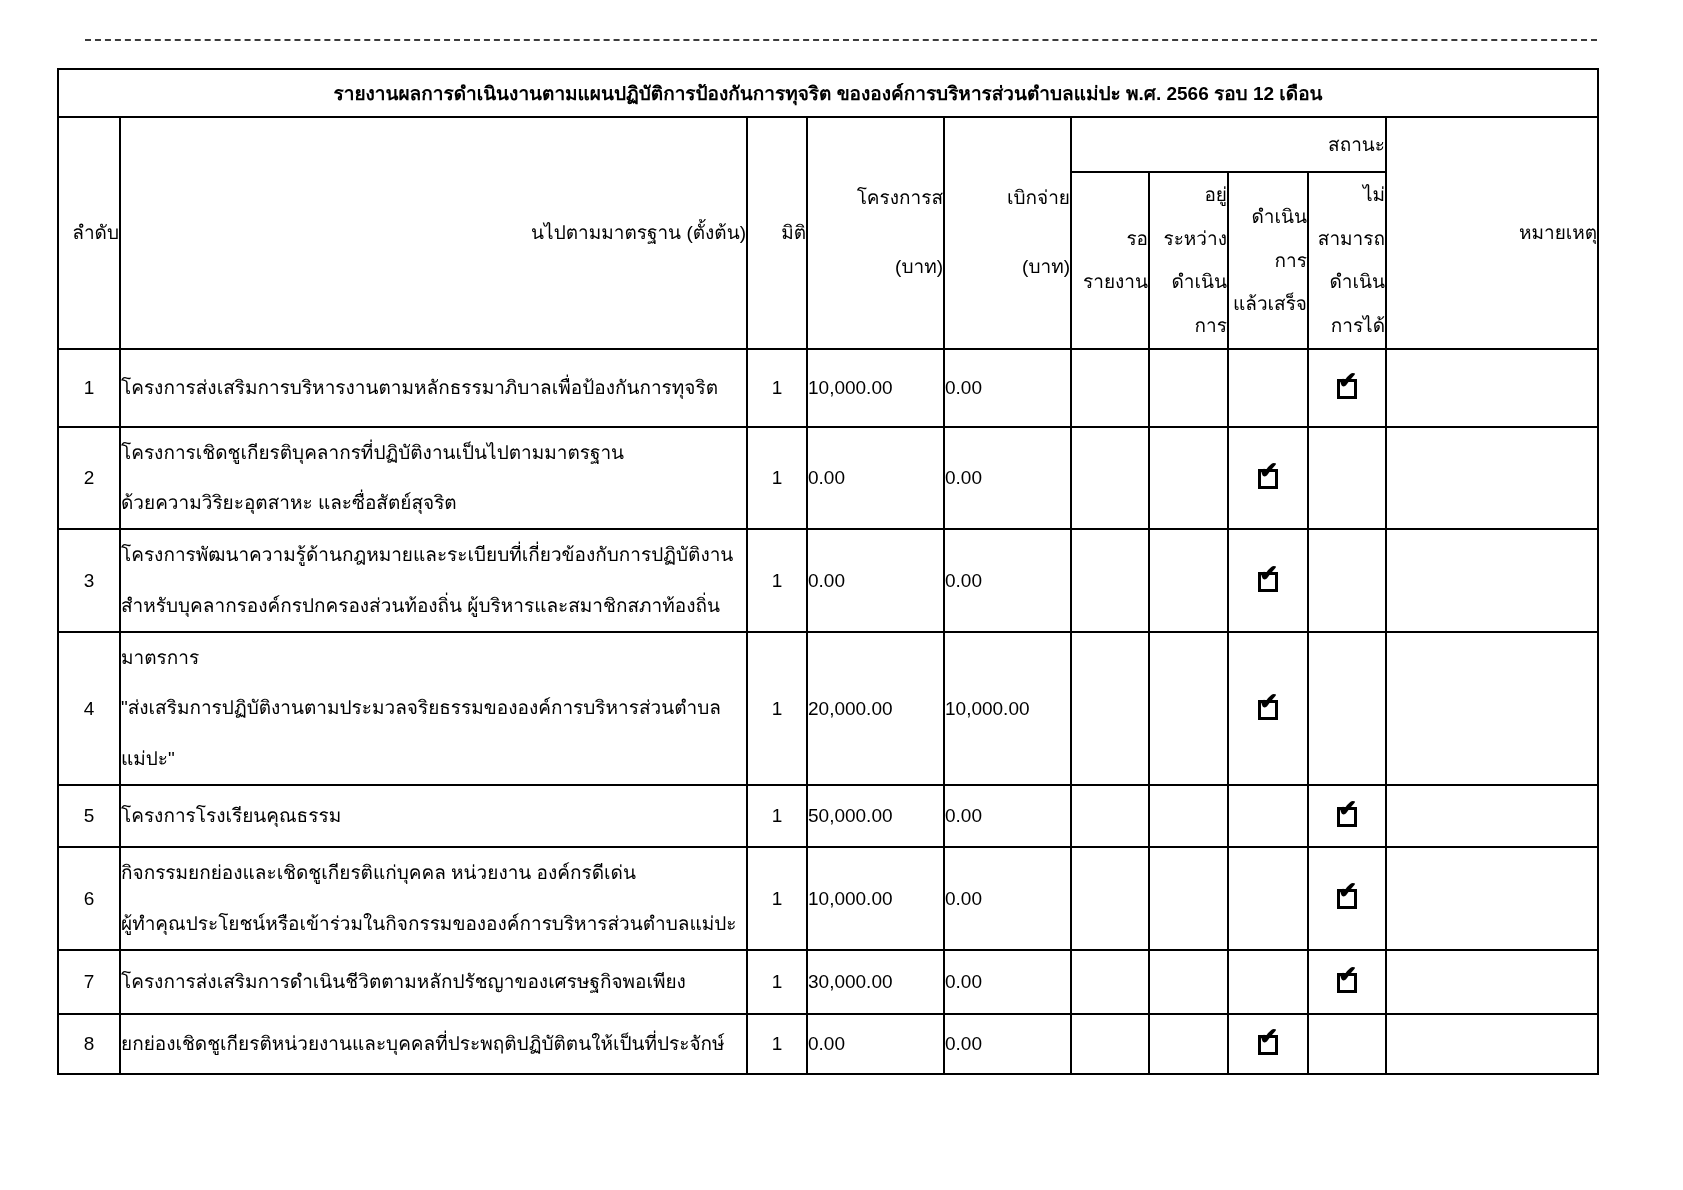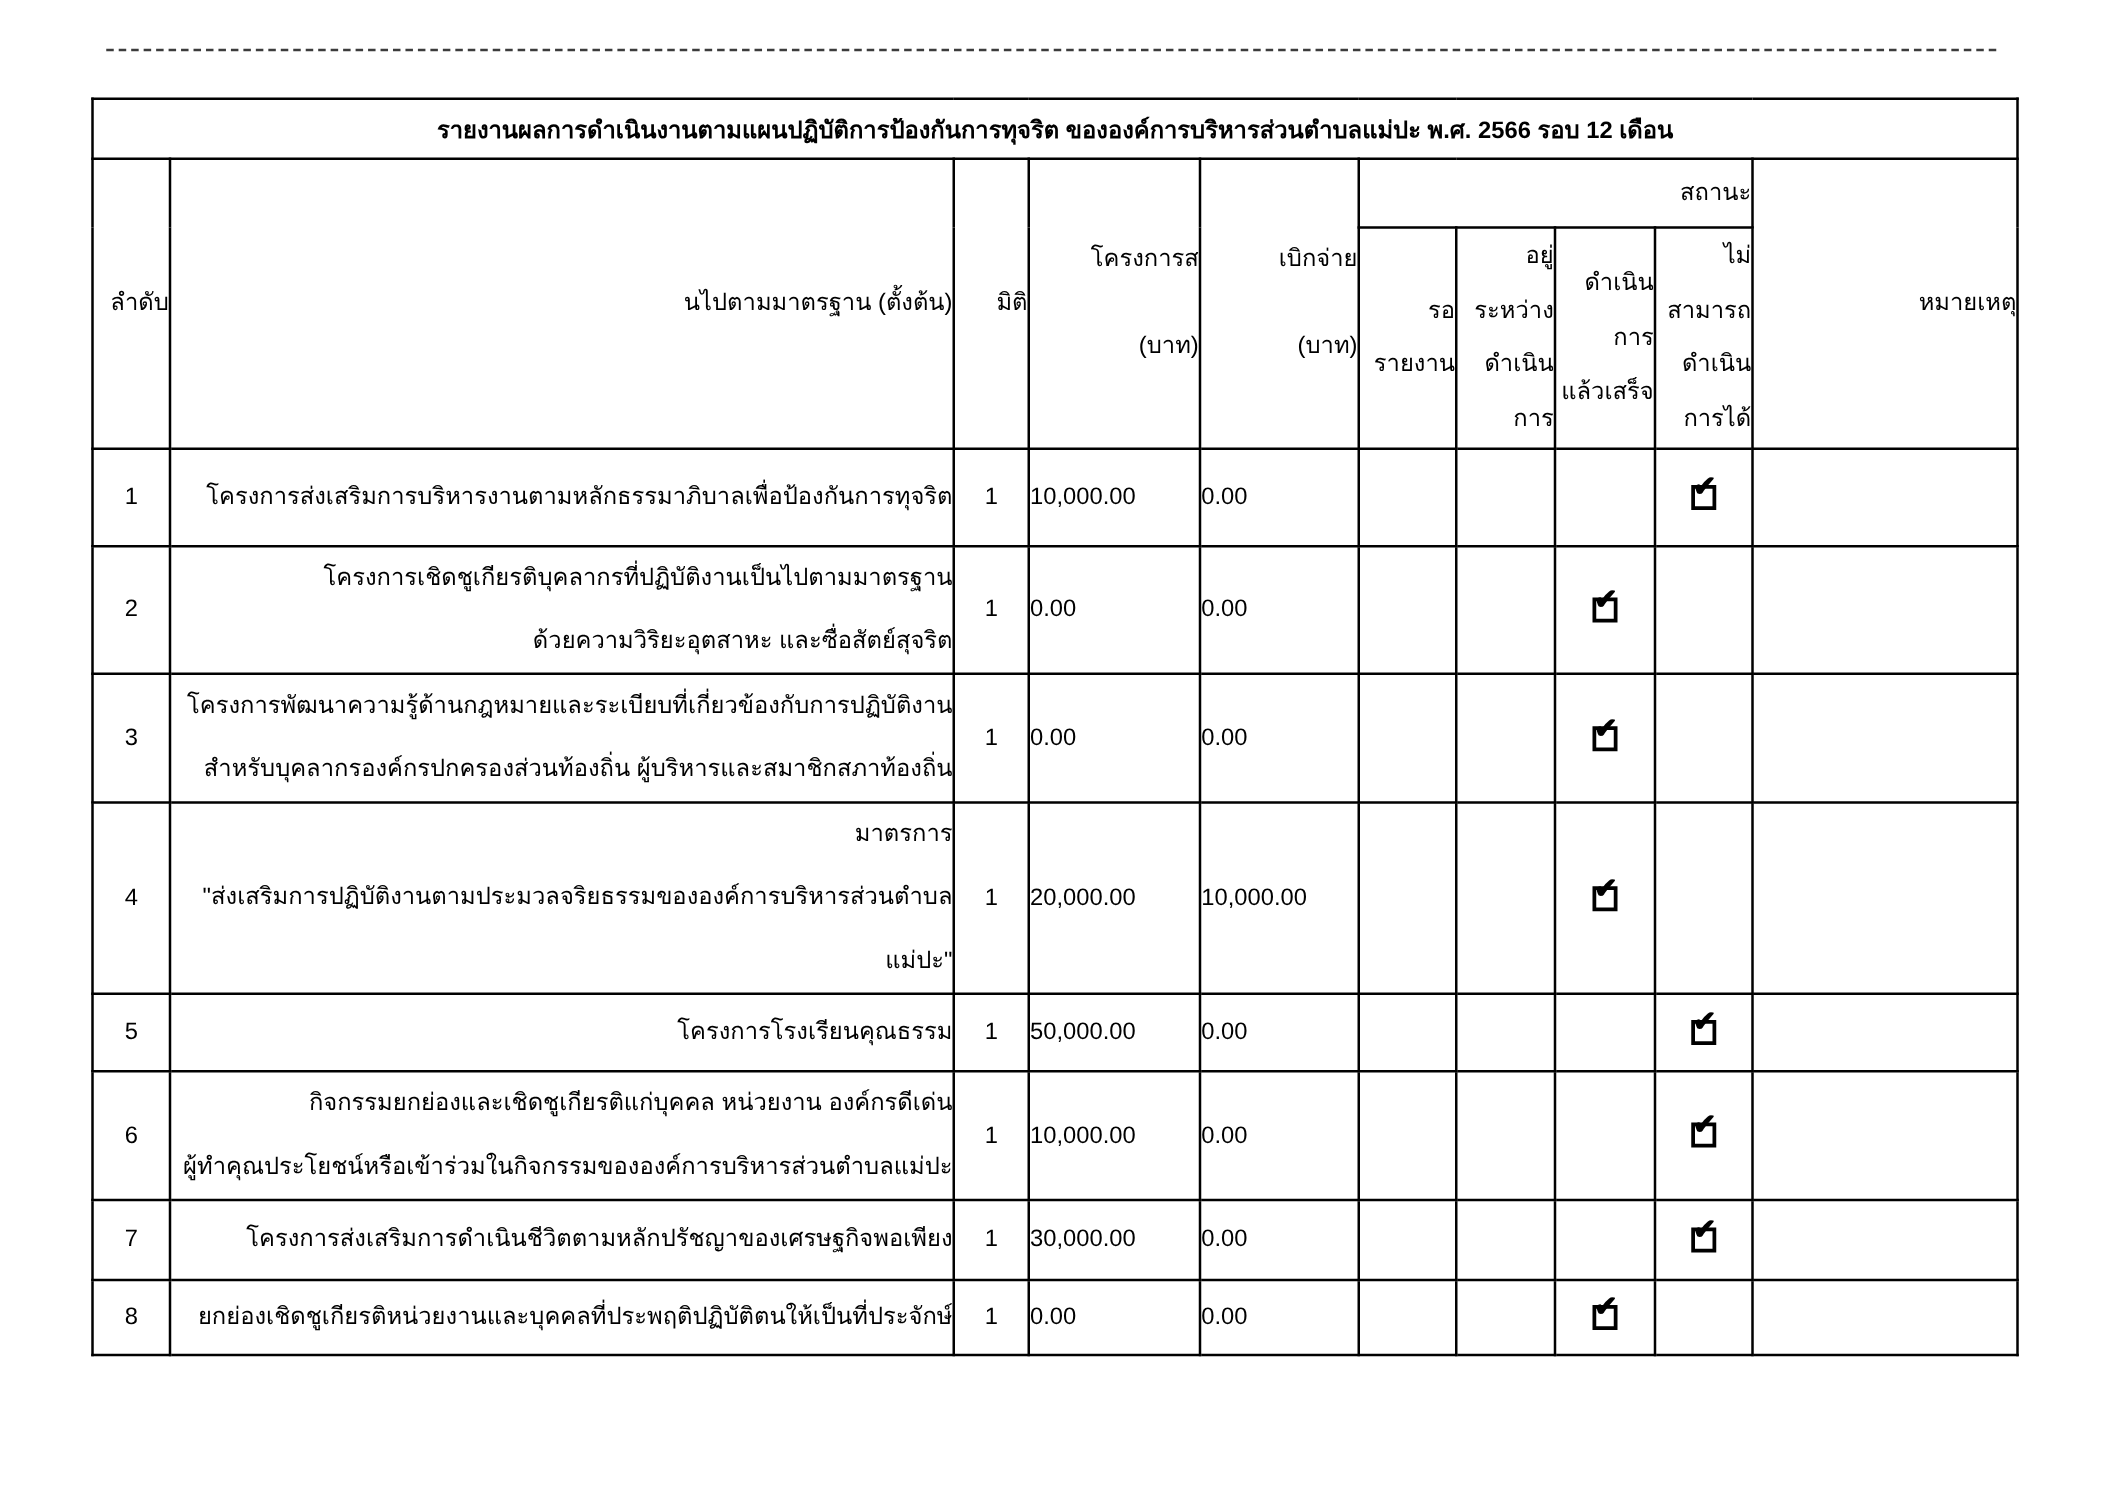--- a/index.html
+++ b/index.html
@@ -8,25 +8,24 @@
     background:#ffffff;
     font-family:"Liberation Sans", sans-serif;
     position:relative;
     overflow:hidden;
   }
   .page-break-line {
     position:absolute; top:39px; left:85px; width:1512px;
     border-top:2px dashed #3c3c3c;
   }
   table.report {
-    position:absolute; left:73px; top:68px;
+    position:absolute; left:57px; top:68px;
     width:1540px;
     border-collapse:collapse;
     table-layout:fixed;
-    margin-top:10px;
   }
   table.report td {
     border:2px solid #000;
     font-size:19px;
     color:#000;
     vertical-align:middle;
     overflow:hidden;
     padding:0;
   }
   .title-cell {
@@ -35,21 +34,21 @@
     font-weight:bold;
     font-size:20px;
   }
   .hdr {
     text-align:right;
     white-space:pre-line;
     line-height:2.3;
   }
   .hdr-big { line-height:3.6; }
   .cell-project {
-    text-align:right;
+    text-align:left;
     padding:6px 12px;
     white-space:pre-line;
     line-height:2.65;
   }
   .num {
     padding-right:12px;
     color:#595959;
     font-size:17.5px;
   }
   .ctr {

